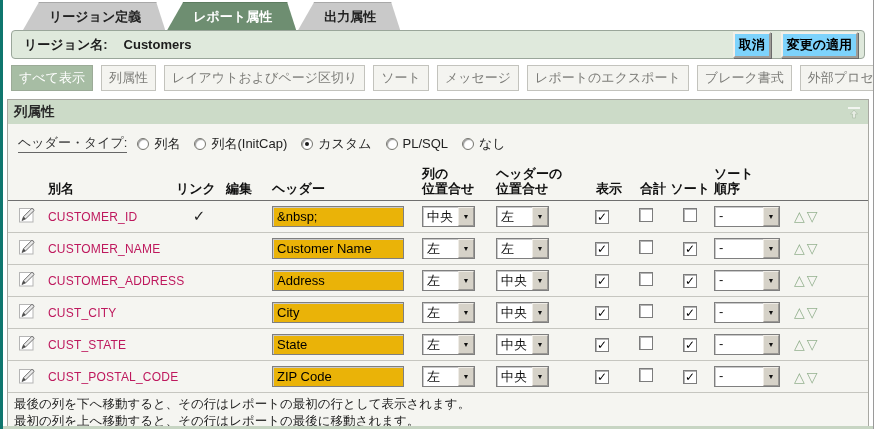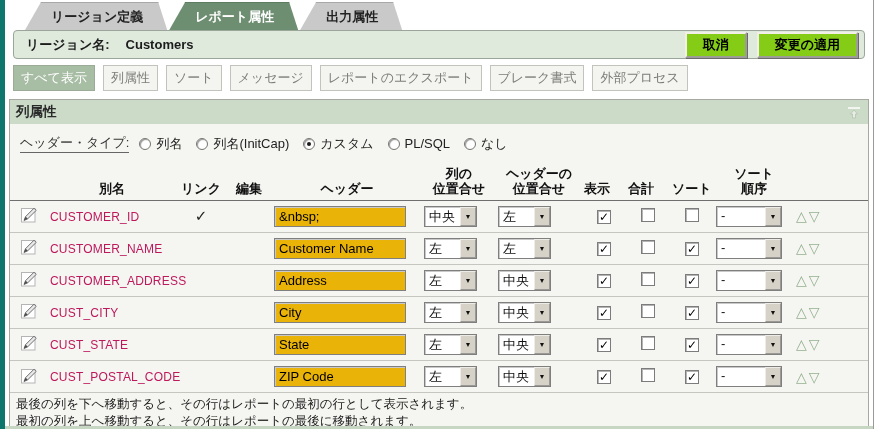--- a/index.html
+++ b/index.html
@@ -1,36 +1,36 @@
 <!DOCTYPE html>
 <html><head>
 <meta charset="utf-8">
 <style>
   * { margin:0; padding:0; box-sizing:border-box; }
   html,body { background:#fff; }
   body { font-family:"Liberation Sans","DejaVu Sans",sans-serif; font-size:13px; color:#222; }
   .page { position:relative; width:874px; height:429px; overflow:hidden; background:#fff;
-          border-left:5px solid #0f766e; border-right:1px solid #9a9a9a; }
+          border-left:3px solid #0f766e; border-right:1px solid #9a9a9a; }
 
   
   .tabbar { padding-left:20px; padding-top:3px; display:flex; align-items:flex-end; height:30px; }
   .tab { position:relative; padding:5px 24px 4px 26px; font-weight:bold; font-size:13px;
          background:#c9c9c9; color:#222; margin-right:2px; cursor:default;
          clip-path:polygon(16px 0, calc(100% - 9px) 0, 100% 100%, 0 100%);
          border-top:1px solid #a8a8a8; }
   .tab.on { background:#6e8e71; color:#ffffff; border-top:1px solid #5d7c60; }
 
   
   .regionbar { margin:0 8px; height:29px; background:#dfe9dc; border:1px solid #9aa69a;
                border-radius:4px; display:flex; align-items:center; padding:0 6px 0 12px; }
   .regionbar .rlabel { font-weight:bold; color:#1c1c1c; }
   .regionbar .rvalue { font-weight:bold; color:#1c1c1c; margin-left:16px; }
   .regionbar .spacer { flex:1; }
-  .btn { background:#84cc16; border:2px outset #f2efe8; box-shadow:1px 1px 0 #6a6a6a;
-         font-weight:bold; font-size:13px; color:#000; padding:2px 16px; margin-left:10px;
+  .btn { background:#7dd3fc; border:2px outset #f2efe8; box-shadow:1px 1px 0 #6a6a6a;
+         font-weight:bold; font-size:13px; color:#000; padding:2px 4px; margin-left:10px;
          font-family:inherit; cursor:pointer; white-space:nowrap; }
 
   
   .subtabs { margin:6px 8px 0 8px; display:flex; }
   .subtab { border:1px solid #c3c3bd; background:#f4f4f0; color:#7c7c78; font-weight:normal;
             font-size:13px; padding:3px 7px; margin-right:8px; white-space:nowrap; cursor:default; }
   .subtab.on { background:#a7bda4; color:#fff; border-color:#9cab98; }
 
   
   .region { margin:8px 4px 0 4px; border:1px solid #a8a8a2; background:#f5f5f1; }
@@ -44,35 +44,35 @@
   .htype .hlabel { color:#333; border-bottom:1px solid #666; margin-right:10px; cursor:pointer; }
   .ropt { display:flex; align-items:center; margin-right:14px; }
   .radio { width:12px; height:12px; border-radius:50%; background:#fff; border:1px solid #767670;
            box-shadow:inset 1px 1px 1px #9a9a9a; margin-right:5px; cursor:pointer; position:relative; }
   .radio.on::after { content:""; position:absolute; left:3px; top:3px; width:4px; height:4px;
                      border-radius:50%; background:#1a1a1a; }
   .ropt .rtext { color:#222; }
 
   
   table.grid { width:100%; border-collapse:collapse; margin-top:8px; table-layout:fixed; }
-  .grid th { font-weight:bold; font-size:13px; color:#111; text-align:center; vertical-align:bottom;
+  .grid th { font-weight:bold; font-size:13px; color:#111; text-align:left; vertical-align:bottom;
              padding:2px 2px 3px 2px; border-bottom:1px solid #6f6f6f; white-space:pre-line; line-height:1.15; }
   .grid td { padding:2px; height:32px; vertical-align:middle; }
   .grid tr.r + tr.r td { border-top:1px solid #c6c6c0; }
   .c-edit { width:38px; text-align:center; }
   .c-alias { width:128px; }
   .c-link { width:50px; text-align:center; }
   .c-edit2 { width:46px; }
   .c-head { width:150px; }
   .c-ca { width:74px; }
   .c-ha { width:86px; }
   .c-ck { width:44px; text-align:center; }
   .c-so { width:80px; }
   .c-mv { text-align:left; padding-left:12px; }
-  th.c-ck { text-align:left; }
+  th.c-ck { text-align:right; }
   .alias { font-size:12px; color:#be185d; letter-spacing:0.2px; }
   .linkcheck.on::after { content:"✓"; font-size:15px; font-weight:bold; color:#222; }
   .txtin { width:132px; height:21px; border:1px solid #7f7f7f; box-shadow:inset 1px 1px 0 #c9c9c9;
            background:#eab308; font-family:inherit; font-size:13px; padding:1px 4px; }
   .editicon { display:inline-block; width:19px; height:19px; cursor:pointer; }
 
   .sel { display:inline-flex; height:21px; border:1px solid #7f7f7f; background:#fff;
          box-shadow:inset 1px 1px 0 #c9c9c9; cursor:pointer; }
   .sel .seltxt { flex:1; font-size:13px; padding:1px 2px 0 4px; color:#111; overflow:hidden; white-space:nowrap; }
   .sel .selbtn { width:16px; background:#d6d2c8; border:1px outset #efece6; color:#111;
@@ -106,20 +106,21 @@
     <span class="rlabel">リージョン名:</span>
     <span class="rvalue">Customers</span>
     <span class="spacer"></span>
     <button class="btn">取消</button>
     <button class="btn">変更の適用</button>
   </div>
 
   <div class="subtabs">
     <div class="subtab on">すべて表示</div>
     <div class="subtab">列属性</div>
+    <div class="subtab">レイアウトおよびページ区切り</div>
     <div class="subtab">ソート</div>
     <div class="subtab">メッセージ</div>
     <div class="subtab">レポートのエクスポート</div>
     <div class="subtab">ブレーク書式</div>
     <div class="subtab">外部プロセス</div>
   </div>
 
   <div class="region">
     <div class="region-hd">
       <span class="ttl">列属性</span>

